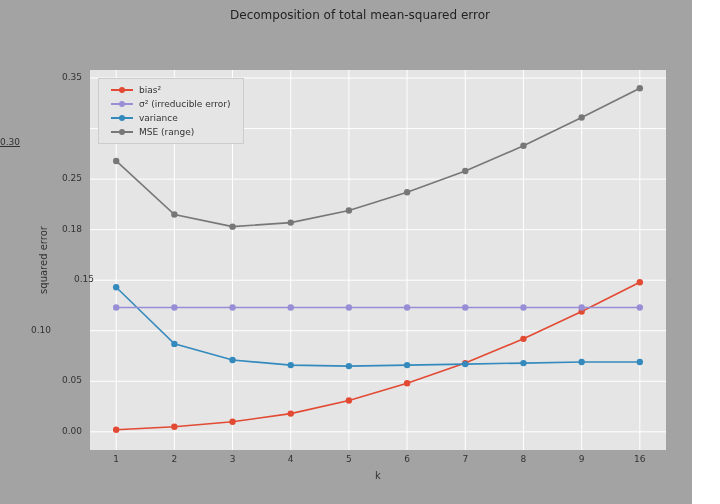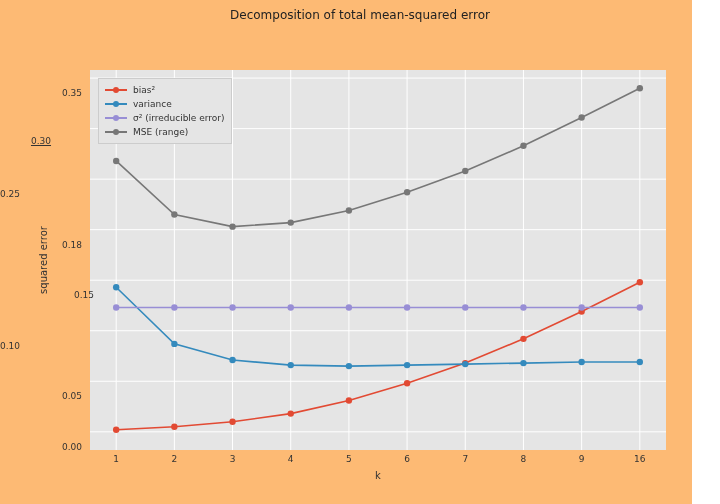--- a/index.html
+++ b/index.html
@@ -7,21 +7,21 @@
     padding: 0;
     background: #ffffff;
     font-family: "DejaVu Sans", Arial, sans-serif;
     font-size: 10px;
     color: #333;
   }
   .figure {
     position: relative;
     width: 692px;
     height: 504px;
-    background: #fdba74;
+    background: #a3a3a3;
   }
   .title {
     position: absolute;
     top: 8px;
     left: 0;
     width: 720px;
     text-align: center;
     font-size: 12px;
     line-height: 1.25;
     color: #222;
@@ -54,37 +54,36 @@
     text-align: center;
     font-size: 10px;
   }
   .tick-label-y {
     position: absolute;
     right: 584px;   
     width: 40px;
     text-align: right;
     font-size: 9px;
     color: #333;
-    margin-top: 16px;
   }
   .tick-label-x {
     position: absolute;
     top: 454px;
     width: 20px;
     text-align: center;
     font-size: 9px;
     color: #333;
   }
   .legend {
     position: absolute;
     left: 8px;
     top: 8px;
     background: #e5e5e5;
     border: 1px solid #cccccc;
-    padding: 4px 6px;
+    padding: 4px 12px;
     font-size: 9px;
   }
   .legend-row {
     display: flex;
     align-items: center;
     height: 14px;
   }
   .legend-swatch {
     width: 22px;
     height: 10px;
@@ -188,50 +187,50 @@
     <div class="legend">
       <div class="legend-row">
         <span class="legend-swatch">
           <span class="line" style="background:#e24a33"></span>
             <span class="dot" style="background:#e24a33"></span>
         </span>
         <span>bias²</span>
       </div>
       <div class="legend-row">
         <span class="legend-swatch">
+          <span class="line" style="background:#988ed5"></span>
+            <span class="dot" style="background:#988ed5"></span>
+        </span>
+        <span>σ² (irreducible error)</span>
+      </div>
+      <div class="legend-row">
+        <span class="legend-swatch">
           <span class="line" style="background:#348abd"></span>
             <span class="dot" style="background:#348abd"></span>
         </span>
         <span>variance</span>
-      </div>
-      <div class="legend-row">
-        <span class="legend-swatch">
-          <span class="line" style="background:#988ed5"></span>
-            <span class="dot" style="background:#988ed5"></span>
-        </span>
-        <span>σ² (irreducible error)</span>
       </div>
       <div class="legend-row">
         <span class="legend-swatch">
           <span class="line" style="background:#777777"></span>
             <span class="dot" style="background:#777777"></span>
         </span>
         <span>MSE (range)</span>
       </div>
     </div>
   </div>
 
   <div id="yticks-container">
       <div class="tick-label-y" style="left: 0px; top: 425.809px; position: absolute; width: 82px; ">0.00</div>
       <div class="tick-label-y" style="left: 0px; top: 375.277px; position: absolute; width: 82px; text-align: right;">0.05</div>
-      <div class="tick-label-y" style="left: 0px; top: 324.745px; position: absolute; width: 82px; text-align: left;">0.10</div>
+      <div class="tick-label-y" style="left: 0px; top: 324.745px; position: absolute; width: 82px; text-align: center;">0.10</div>
       <div class="tick-label-y" style="left: 12px; top: 274.213px; position: absolute; width: 82px; text-align: right;">0.15</div>
       <div class="tick-label-y" style="left: 0px; top: 223.681px; position: absolute; width: 82px; text-align: right;">0.18</div>
-      <div class="tick-label-y" style="left: 0px; top: 173.149px; position: absolute; width: 82px; text-align: left;">0.25</div>
-      <div class="tick-label-y" style="left: 0px; top: 120px; position: absolute; width: 82px; text-align: center; text-decoration: underline;">0.30</div>
+      <div class="tick-label-y" style="left: 0px; top: 173.149px; position: absolute; width: 82px; text-align: right;">0.25</div>
+      <div class="tick-label-y" style="left: 0px; top: 137px; position: absolute; width: 82px; text-align: left; text-decoration: underline;">0.30</div>
       <div class="tick-label-y" style="left: 0px; top: 72.0851px; position: absolute; width: 82px; text-align: right;">0.35</div>
     </div>
 
   <div id="xticks-container">
       <div class="tick-label-x" style="left: 106.182px;">1</div>
       <div class="tick-label-x" style="left: 164.364px;">2</div>
       <div class="tick-label-x" style="left: 222.545px;">3</div>
       <div class="tick-label-x" style="left: 280.727px;">4</div>
       <div class="tick-label-x" style="left: 338.909px;">5</div>
       <div class="tick-label-x" style="left: 397.091px;">6</div>

